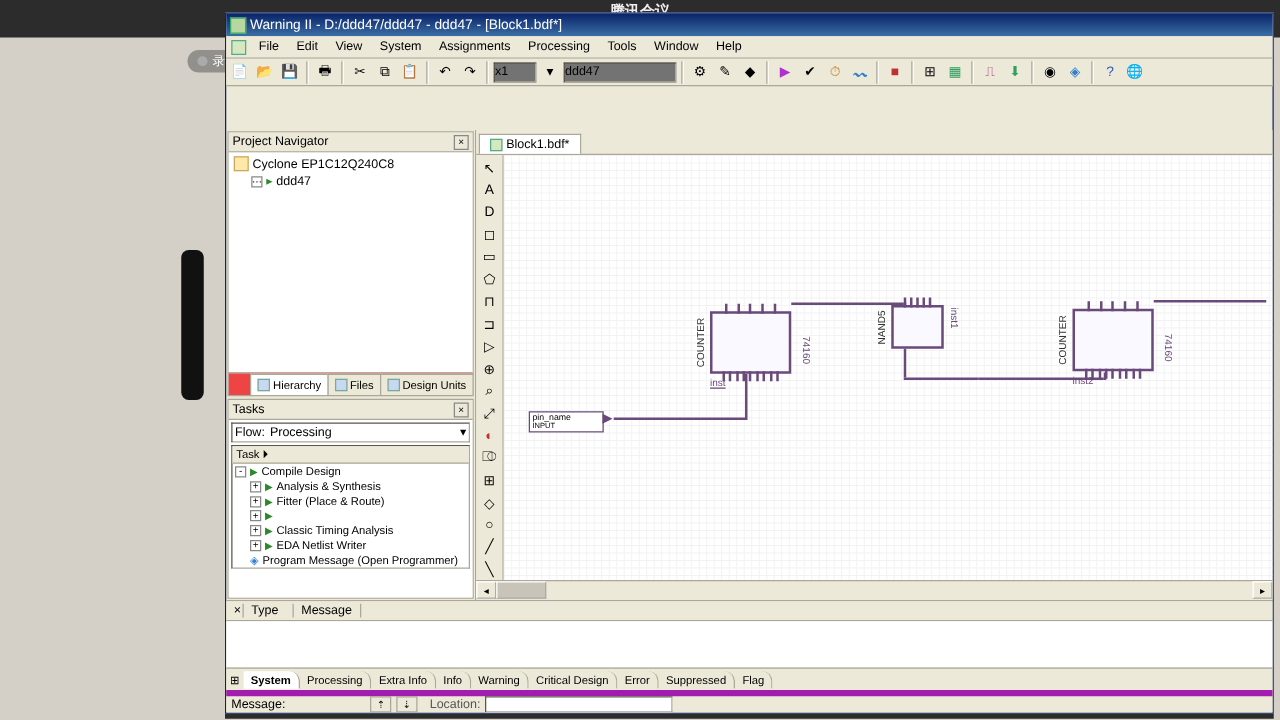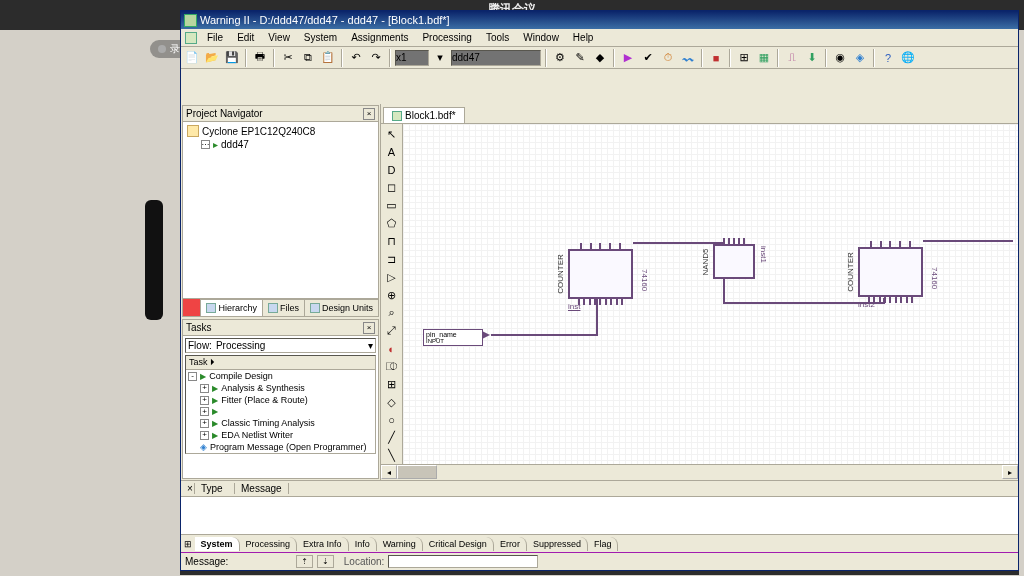--- a/index.html
+++ b/index.html
@@ -67,21 +67,21 @@
   .hscroll .arrow { width:16px; height:14px; background:#ece9d8; border:1px outset #fff; display:flex; align-items:center; justify-content:center; font-size:8px; }
 
   .msgpanel { height:90px; border-top:1px solid #aca899; display:flex; flex-direction:column; }
   .msg-hdr { background:#ece9d8; height:16px; border-bottom:1px solid #aca899; display:flex; align-items:center; font-size:10px; }
   .msg-hdr span { padding:0 6px; border-right:1px solid #aca899; }
   .msg-body { flex:1; background:#fff; }
   .msg-tabs-row { display:flex; align-items:center; background:#ece9d8; height:18px; border-top:1px solid #aca899; font-size:9px; }
   .msg-tab { padding:2px 6px; border-right:1px solid #aca899; }
   .msg-tab.active { background:#fff; font-weight:bold; }
   .msg-tab.sl { border-top-right-radius:8px; border-bottom-right-radius:0; }
-  .statusbar { height:18px; background:#ece9d8; border-top:1px solid #a21caf; display:flex; align-items:center; font-size:10px; gap:4px; padding:0 4px; }
+  .statusbar { height:18px; background:#ece9d8; border-top:5px solid #a21caf; display:flex; align-items:center; font-size:10px; gap:4px; padding:0 4px; }
   .statusbar .sb-btn { padding:1px 4px; border:1px solid #aca899; font-size:8px; }
   .statusbar .loc-label { margin-left:6px; color:#555; }
   .statusbar .loc-input { border:1px inset #aca899; background:#fff; width:150px; height:13px; font-size:9px; }
 
   .notch { position:absolute; left:145px; top:200px; width:18px; height:120px; background:#111; border-radius:6px; }
   .taskbar { position:absolute; left:180px; right:5px; bottom:1px; height:4px; background:#2c2c2c;}
 </style>
 </head>
 <body>
 

